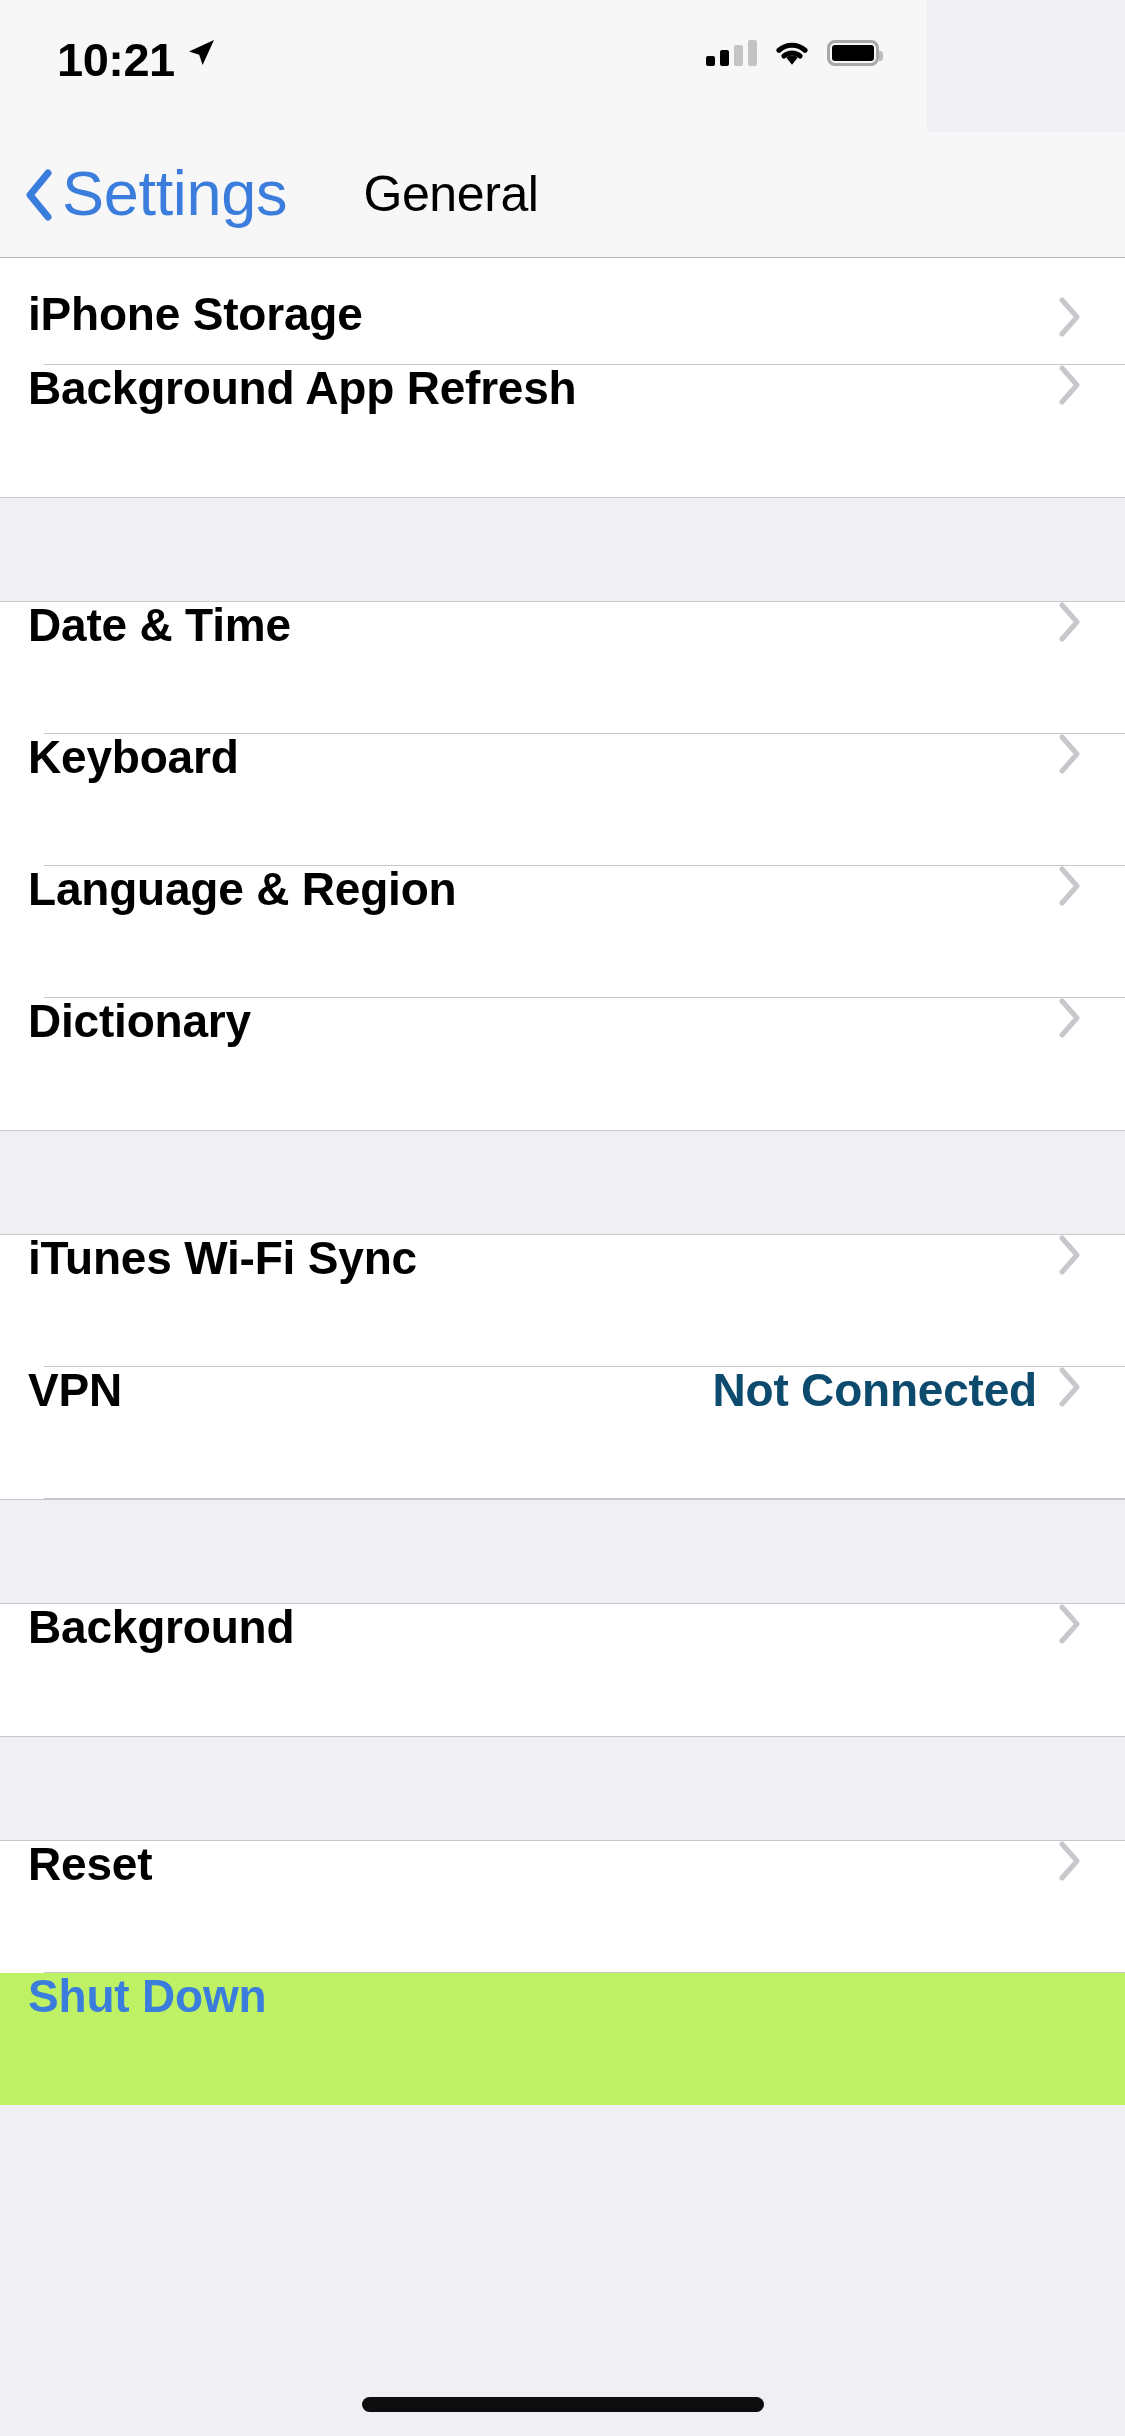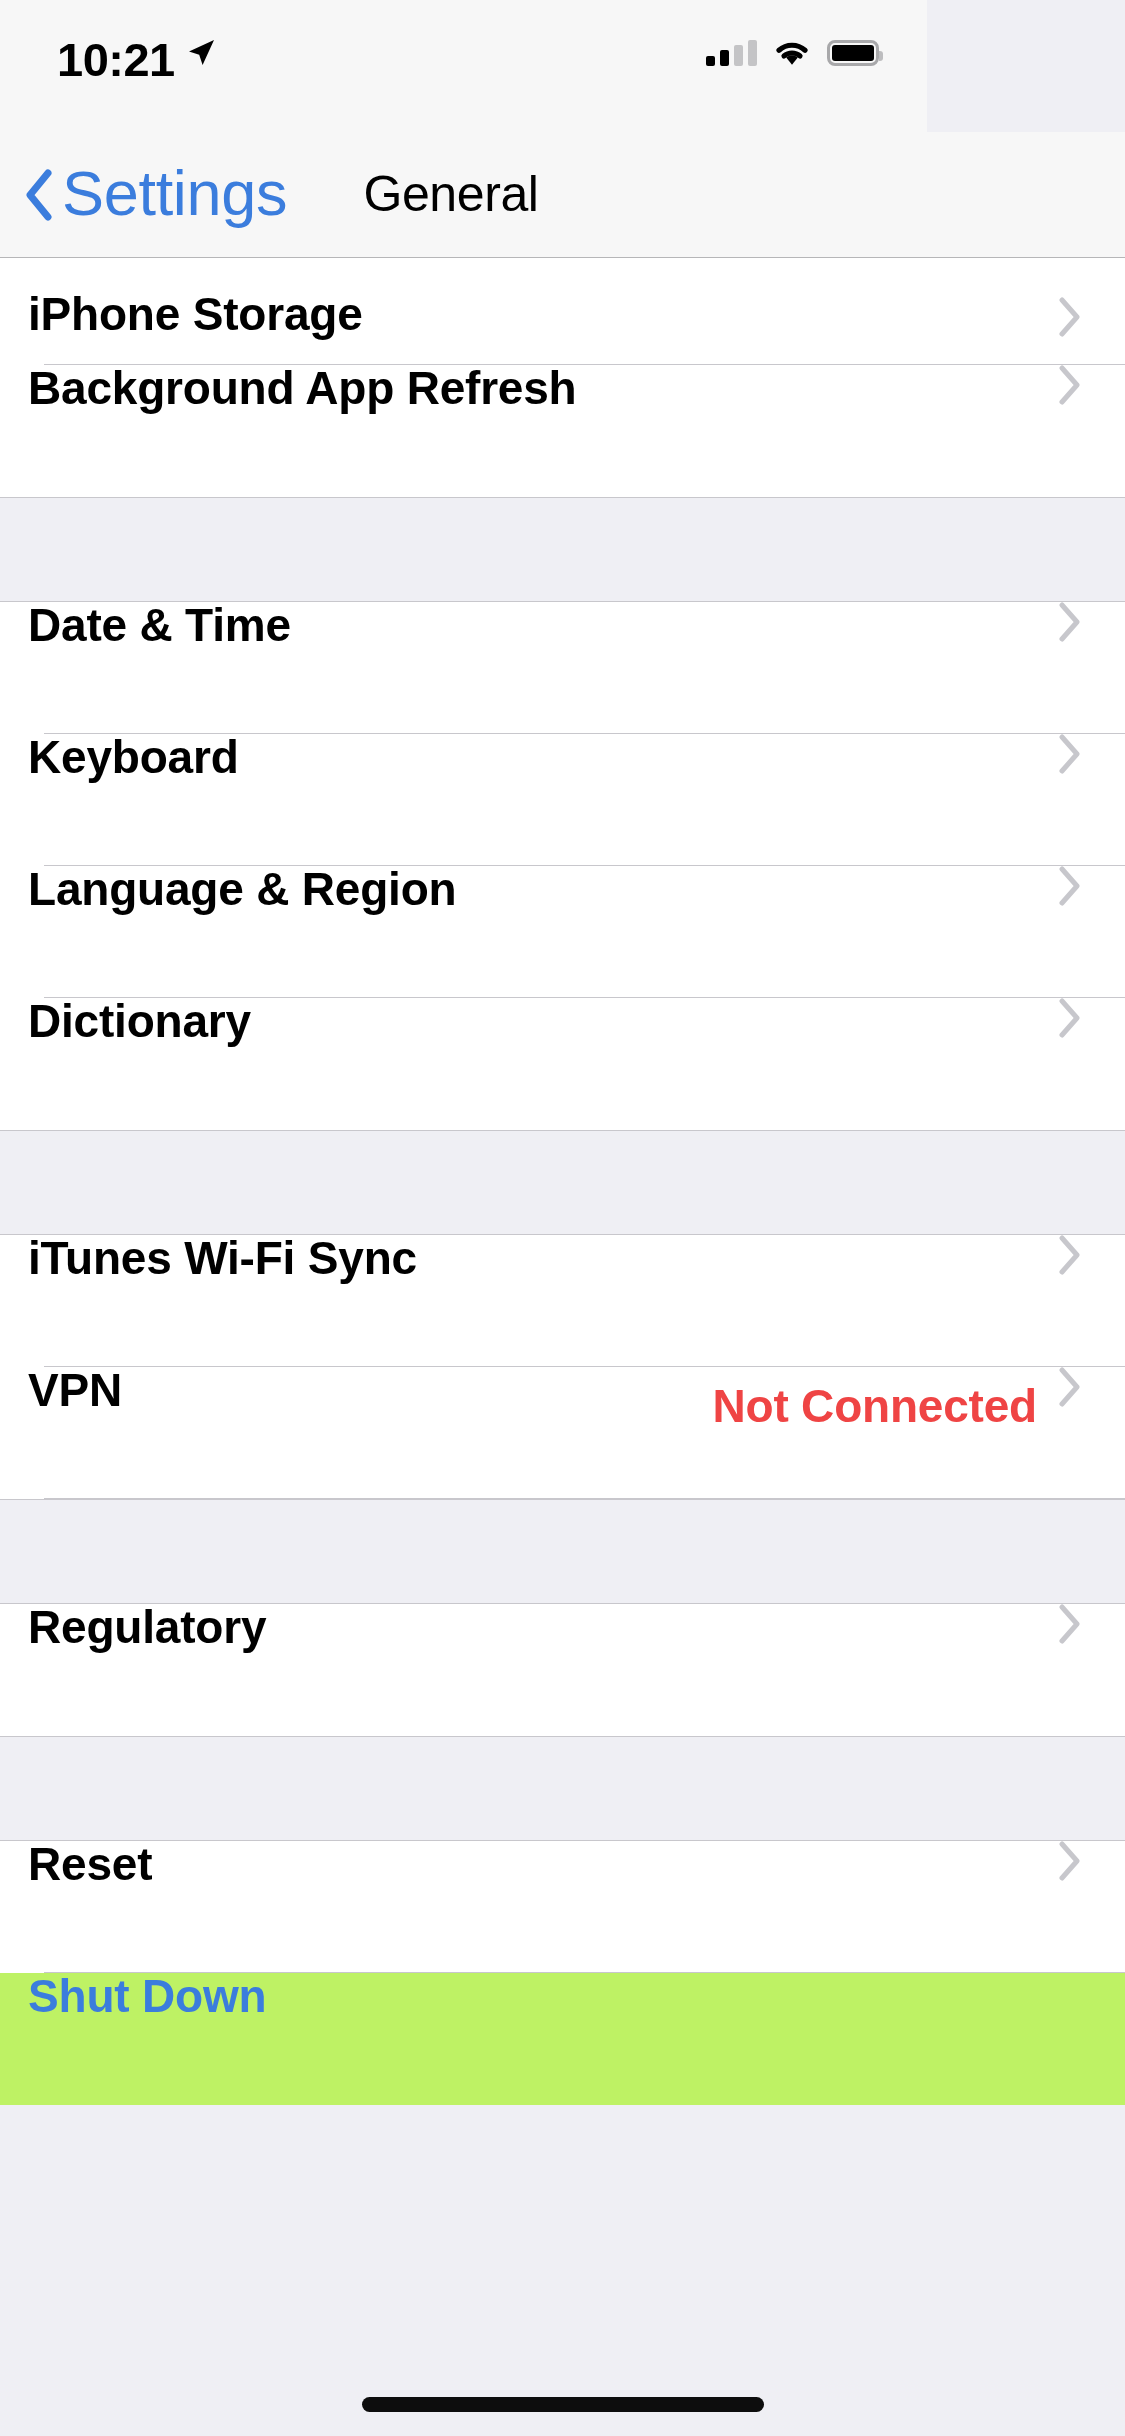--- a/index.html
+++ b/index.html
@@ -101,23 +101,23 @@
     height:1px; background:#c8c7cc;
   }
   .row-label {
     font-size:46px; color:#000;
     letter-spacing:-0.2px; line-height:1;
     white-space:nowrap;
   }
   .row-label.accent { color:#3b7ddd; }
   .row-spacer { flex:1 1 auto; }
   .row-value {
-    font-size:46px; color:#ef4444;
+    font-size:46px; color:#0c4a6e;
     letter-spacing:-0.2px; line-height:1;
-    white-space:nowrap; margin-right:22px;margin-top:16px;
+    white-space:nowrap; margin-right:22px;
   }
   .chev { width:22px; height:40px; flex:none; }
 
   
   #home-indicator {
     position:absolute; left:50%; transform:translateX(-50%);
     bottom:24px; width:402px; height:15px;
     background:#0d0d0d; border-radius:10px;
   }
 </style>
@@ -230,21 +230,21 @@
           <span class="row-value">Not Connected</span>
           <svg class="chev" viewBox="0 0 22 40">
             <path d="M3 3 L18 20 L3 37" stroke="#c7c7cc" stroke-width="5" fill="none" stroke-linecap="round" stroke-linejoin="round"></path>
           </svg>
           <div class="row-sep"></div>
         </div>
       </div>
       <div class="gap"></div>
       <div class="section">
         <div class="row">
-          <span class="row-label">Regulatory</span>
+          <span class="row-label">Background</span>
           <span class="row-spacer"></span>
           <svg class="chev" viewBox="0 0 22 40">
             <path d="M3 3 L18 20 L3 37" stroke="#c7c7cc" stroke-width="5" fill="none" stroke-linecap="round" stroke-linejoin="round"></path>
           </svg>
         </div>
       </div>
       <div class="gap"></div>
       <div class="section">
         <div class="row">
           <span class="row-label">Reset</span>

